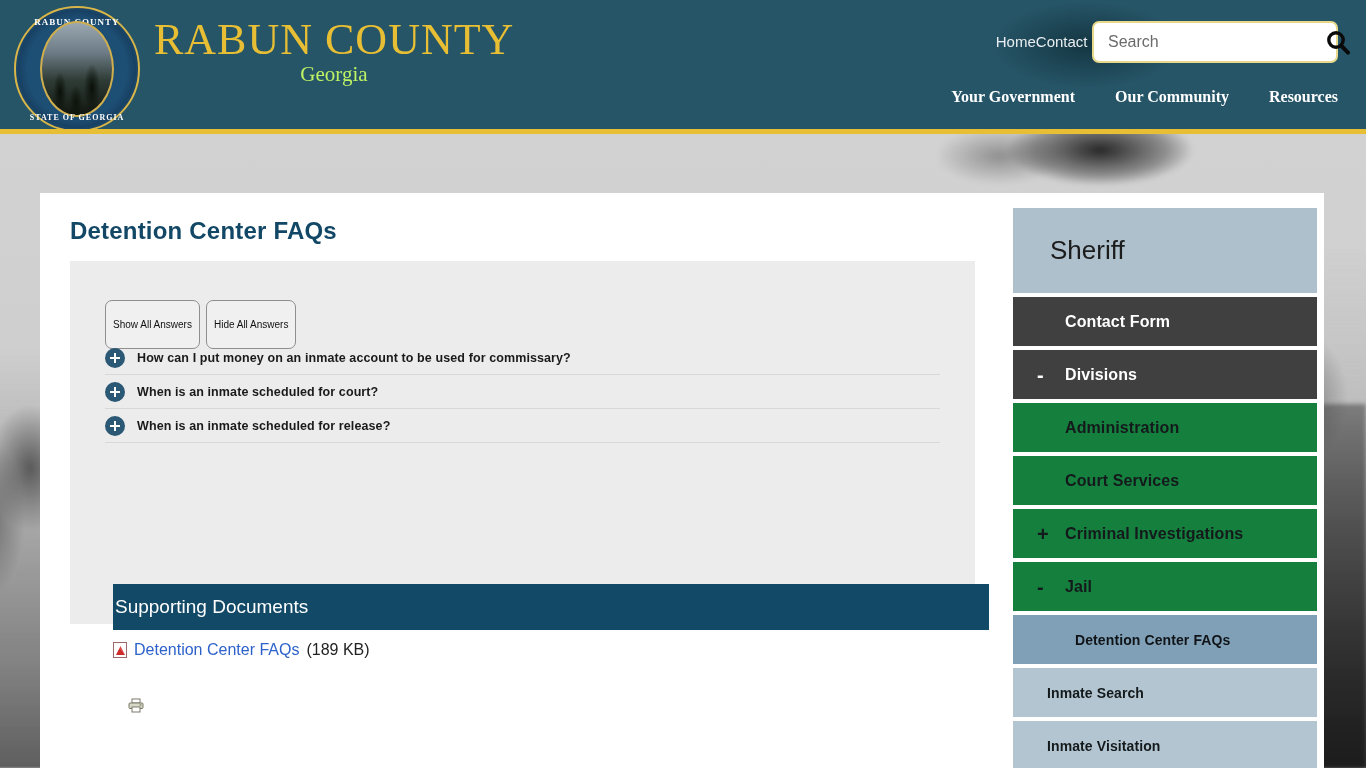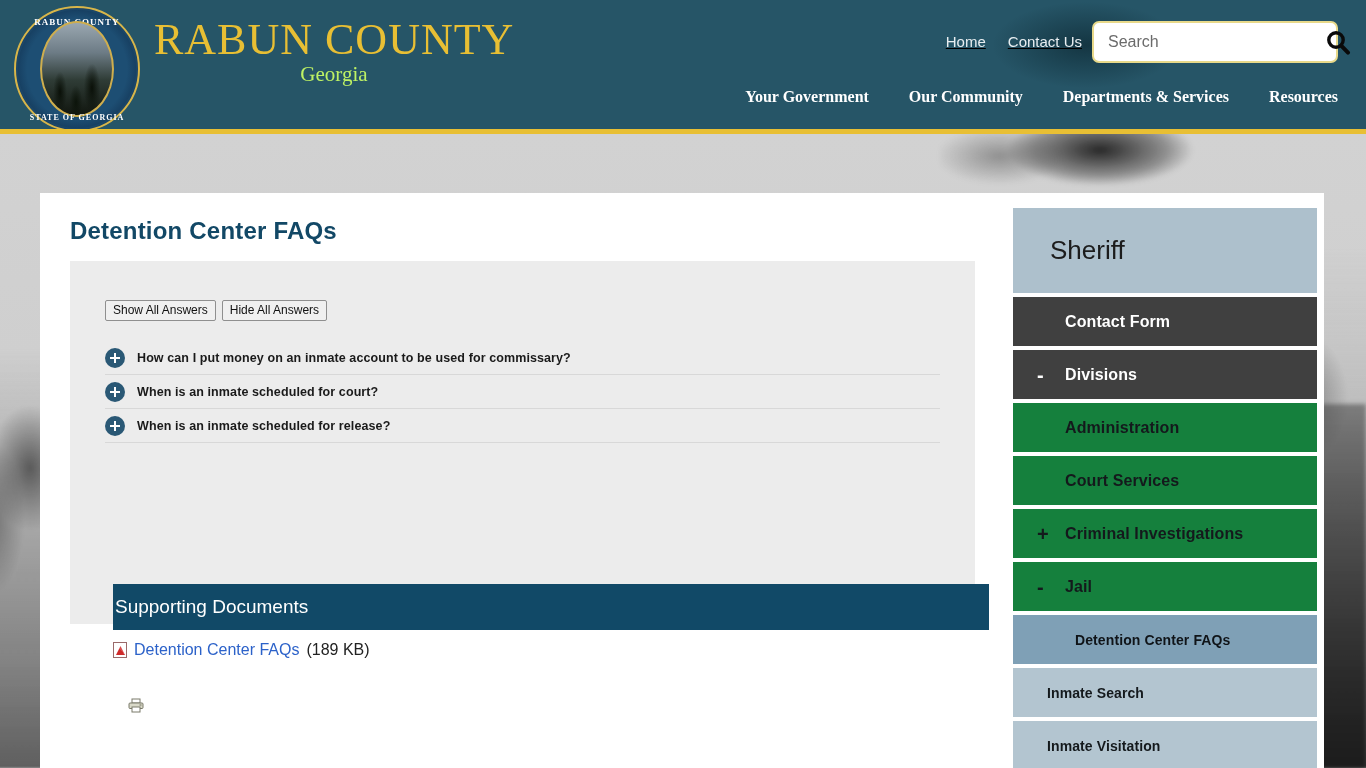--- a/index.html
+++ b/index.html
@@ -134,24 +134,22 @@
     width: 360px;
     text-align: center;
     color: #bef264;
     font-family: "Liberation Serif", serif;
     font-size: 21px;
   }
 
   
   #utility-nav {
     position: absolute;
-    right: 284px; top: 33px;
-    display: flex;
-    gap: 22px;
-    text-decoration: underline;
+    right: 256px; top: 33px;
+    display: flex;
   }
   #utility-nav a {
     color: #e8eef1;
     font-size: 15px;
     text-decoration: none;
     font-family: "Liberation Sans", sans-serif;
   }
 
   
   #search-box {
@@ -228,26 +226,26 @@
   }
 
   #answer-buttons {
     position: absolute;
     left: 35px; top: 39px;
     display: flex;
     gap: 6px;
   }
   #answer-buttons button {
     font-family: "Liberation Sans", sans-serif;
-    font-size: 12px;
+    font-size: 10px;
     color: #111;
     background: #f0f0f0;
     border: 1px solid #8f8f8f;
-    border-radius: 2px;
-    padding: 3px 7px;
+    border-radius: 7px;
+    padding: 18px 7px;
     cursor: pointer;
     line-height: 1.1;
   }
 
   #faq-list {
     position: absolute;
     left: 35px; top: 80px;
     width: 835px;
   }
   .faq-item {
@@ -415,21 +413,20 @@
       <svg width="26" height="26" viewBox="0 0 26 26">
         <circle cx="11" cy="11" r="7.2" fill="none" stroke="#0a0a0a" stroke-width="3.4"></circle>
         <line x1="16.2" y1="16.6" x2="23" y2="23.6" stroke="#0a0a0a" stroke-width="4" stroke-linecap="round"></line>
       </svg>
     </button>
   </div>
 
   <nav id="main-nav">
     <a href="#">Your Government</a>
     <a href="#">Our Community</a>
-    <a href="#">Departments &amp; Services</a>
     <a href="#">Resources</a>
   </nav>
 </header>
 <div id="header-gold-rule"></div>
 
 <main id="content-card">
 
   <h1 id="page-title">Detention Center FAQs</h1>
 
   <section id="faq-panel">

